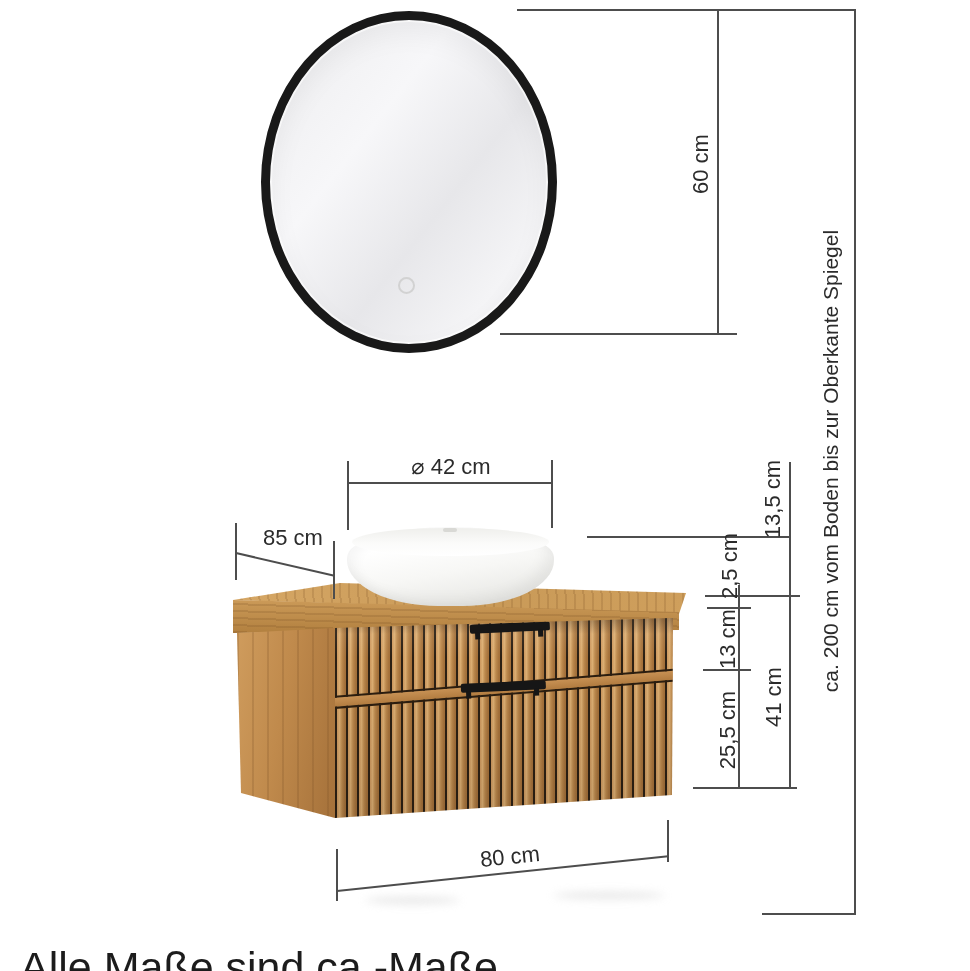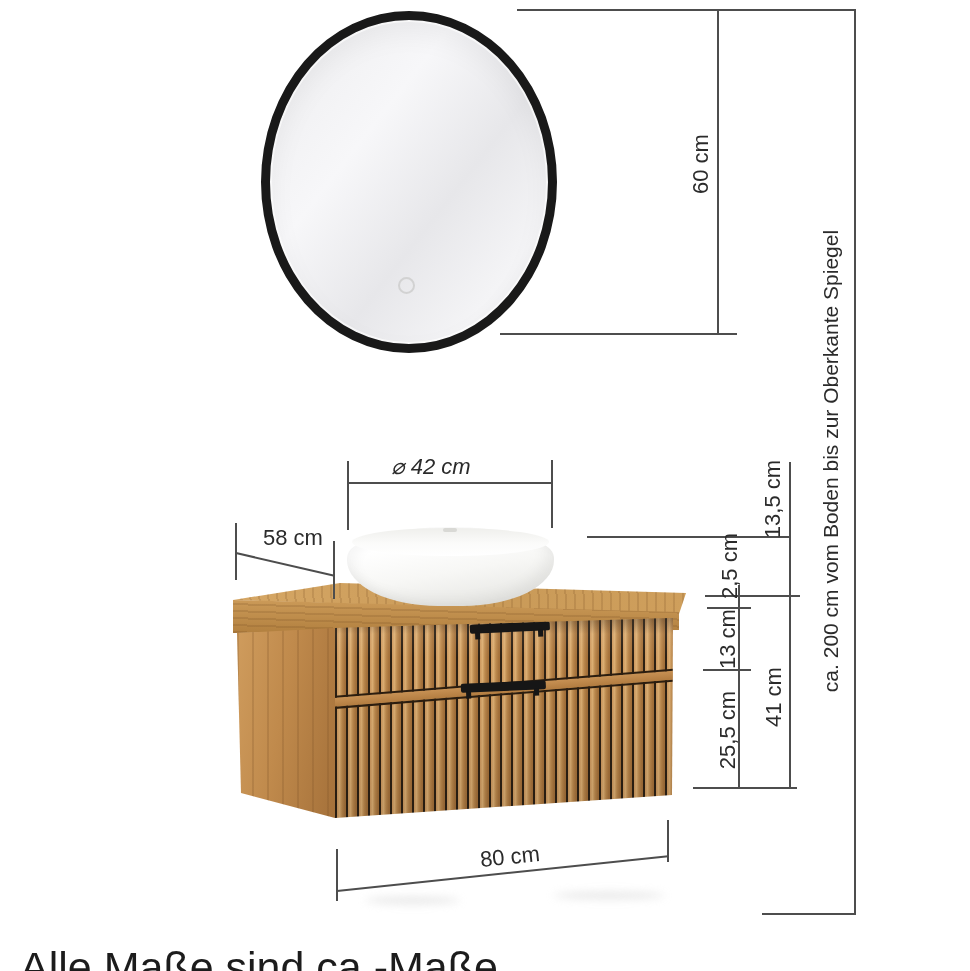--- a/index.html
+++ b/index.html
@@ -157,22 +157,22 @@
   <div class="hl" style="left:707px;top:607px;width:44px;"></div>
   <div class="hl" style="left:703px;top:669px;width:48px;"></div>
   <div class="hl" style="left:693px;top:787px;width:104px;"></div>
 
   <div class="vl" style="left:336px;top:849px;height:52px;"></div>
   <div class="vl" style="left:667px;top:820px;height:42px;"></div>
   <div class="diag" style="left:337px;top:890px;width:333px;transform:rotate(-6deg);"></div>
 
   <div class="dim-label rot" style="left:641px;top:152px;width:120px;">60 cm</div>
   <div class="dim-label rot" id="lbl-200cm" style="left:571px;top:449px;width:520px;">ca. 200 cm vom Boden bis zur Oberkante Spiegel</div>
-  <div class="dim-label" style="left:336px;top:455px;width:190px;font-style:italic;">⌀ 42 cm</div>
-  <div class="dim-label" style="left:243px;top:526px;width:100px;">58 cm</div>
+  <div class="dim-label" style="left:356px;top:455px;width:190px;">⌀ 42 cm</div>
+  <div class="dim-label" style="left:243px;top:526px;width:100px;">85 cm</div>
   <div class="dim-label rot" style="left:728px;top:487px;width:90px;">13,5 cm</div>
   <div class="dim-label rot" style="left:690px;top:554px;width:80px;">2,5 cm</div>
   <div class="dim-label rot" style="left:693px;top:627px;width:70px;">13 cm</div>
   <div class="dim-label rot" style="left:683px;top:718px;width:90px;">25,5 cm</div>
   <div class="dim-label rot" style="left:734px;top:685px;width:80px;">41 cm</div>
   <div class="dim-label" style="left:455px;top:845px;width:110px;transform:rotate(-6deg);">80 cm</div>
 
   <div id="bottom-note">Alle Maße sind ca.-Maße</div>
 
 </div>

